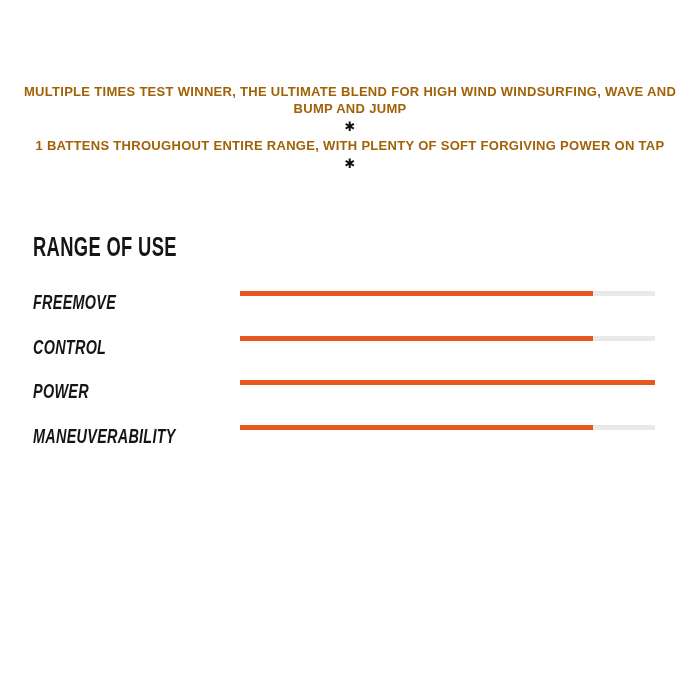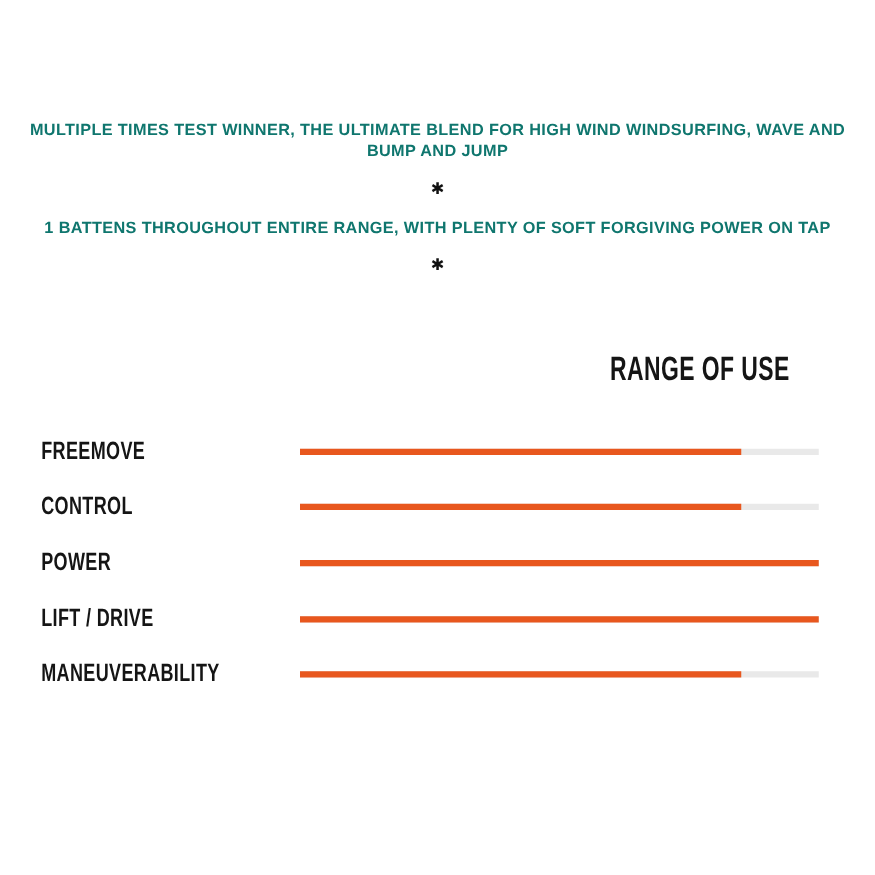--- a/index.html
+++ b/index.html
@@ -18,56 +18,55 @@
   .intro {
     padding-top: 79px;
     text-align: center;
   }
   .intro-line {
     font-weight: 700;
     font-size: 13px;
     line-height: 17px;
     letter-spacing: 0.3px;
     max-width: 660px;
-    margin: 16px auto;
-    color: #0f766e;
+    margin: 4px auto;
+    color: #a16207;
   }
   .bullet {
     font-size: 13px;
     line-height: 12px;
     margin: 4px 0 3px 0;
     color: #111;
     font-weight: 700;
   }
 
   
   .range-title {
     margin: 63px 0 0 33px;
     font-size: 27px;
     line-height: 28px;
     font-weight: 700;
     letter-spacing: 0.5px;
     color: #151515;
     white-space: nowrap;
-    text-align: right;
   }
   .range-title .squeeze {
     display: inline-block;
     transform: scaleX(0.68);
     transform-origin: left center;
   }
 
   .chart {
     margin: 30px 0 0 33px;
     width: 622px;
   }
   .chart-row {
     display: flex;
-    align-items: center;
     height: 44.6px;
+    font-style: italic;
   }
   .row-label {
     width: 207px;
     flex: 0 0 207px;
     font-size: 20px;
     font-weight: 700;
     letter-spacing: 0.4px;
     color: #151515;
     white-space: nowrap;
     overflow: visible;
@@ -118,26 +117,20 @@
       </div>
     </div>
 
     <div class="chart-row">
       <div class="row-label"><span class="squeeze">POWER</span></div>
       <div class="bar-track" style="background: rgb(233, 233, 233);">
         <div class="bar-fill" style="width: 100%; background: rgb(232, 87, 30);"></div>
       </div>
     </div>
 
-    <div class="chart-row">
-      <div class="row-label"><span class="squeeze">LIFT / DRIVE</span></div>
-      <div class="bar-track" style="background: rgb(233, 233, 233);">
-        <div class="bar-fill" style="width: 100%; background: rgb(232, 87, 30);"></div>
-      </div>
-    </div>
 
     <div class="chart-row">
       <div class="row-label"><span class="squeeze">MANEUVERABILITY</span></div>
       <div class="bar-track" style="background: rgb(233, 233, 233);">
         <div class="bar-fill" style="width: 85%; background: rgb(232, 87, 30);"></div>
       </div>
     </div>
 
 
   </div>

